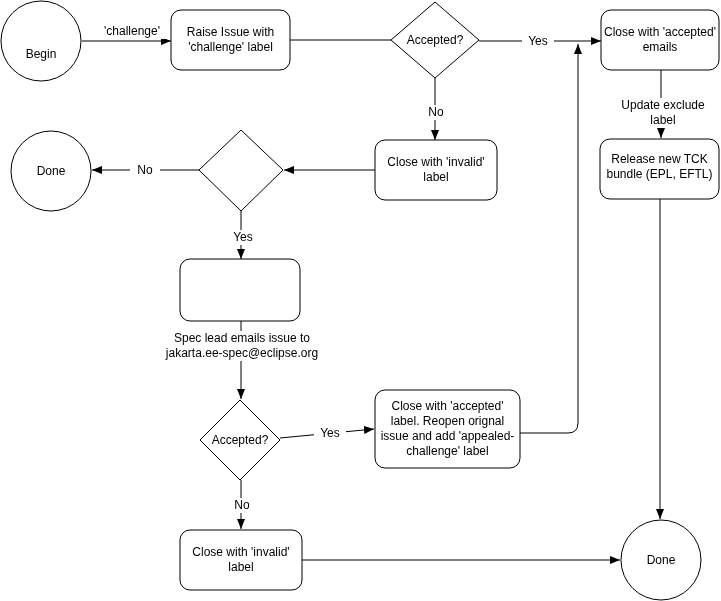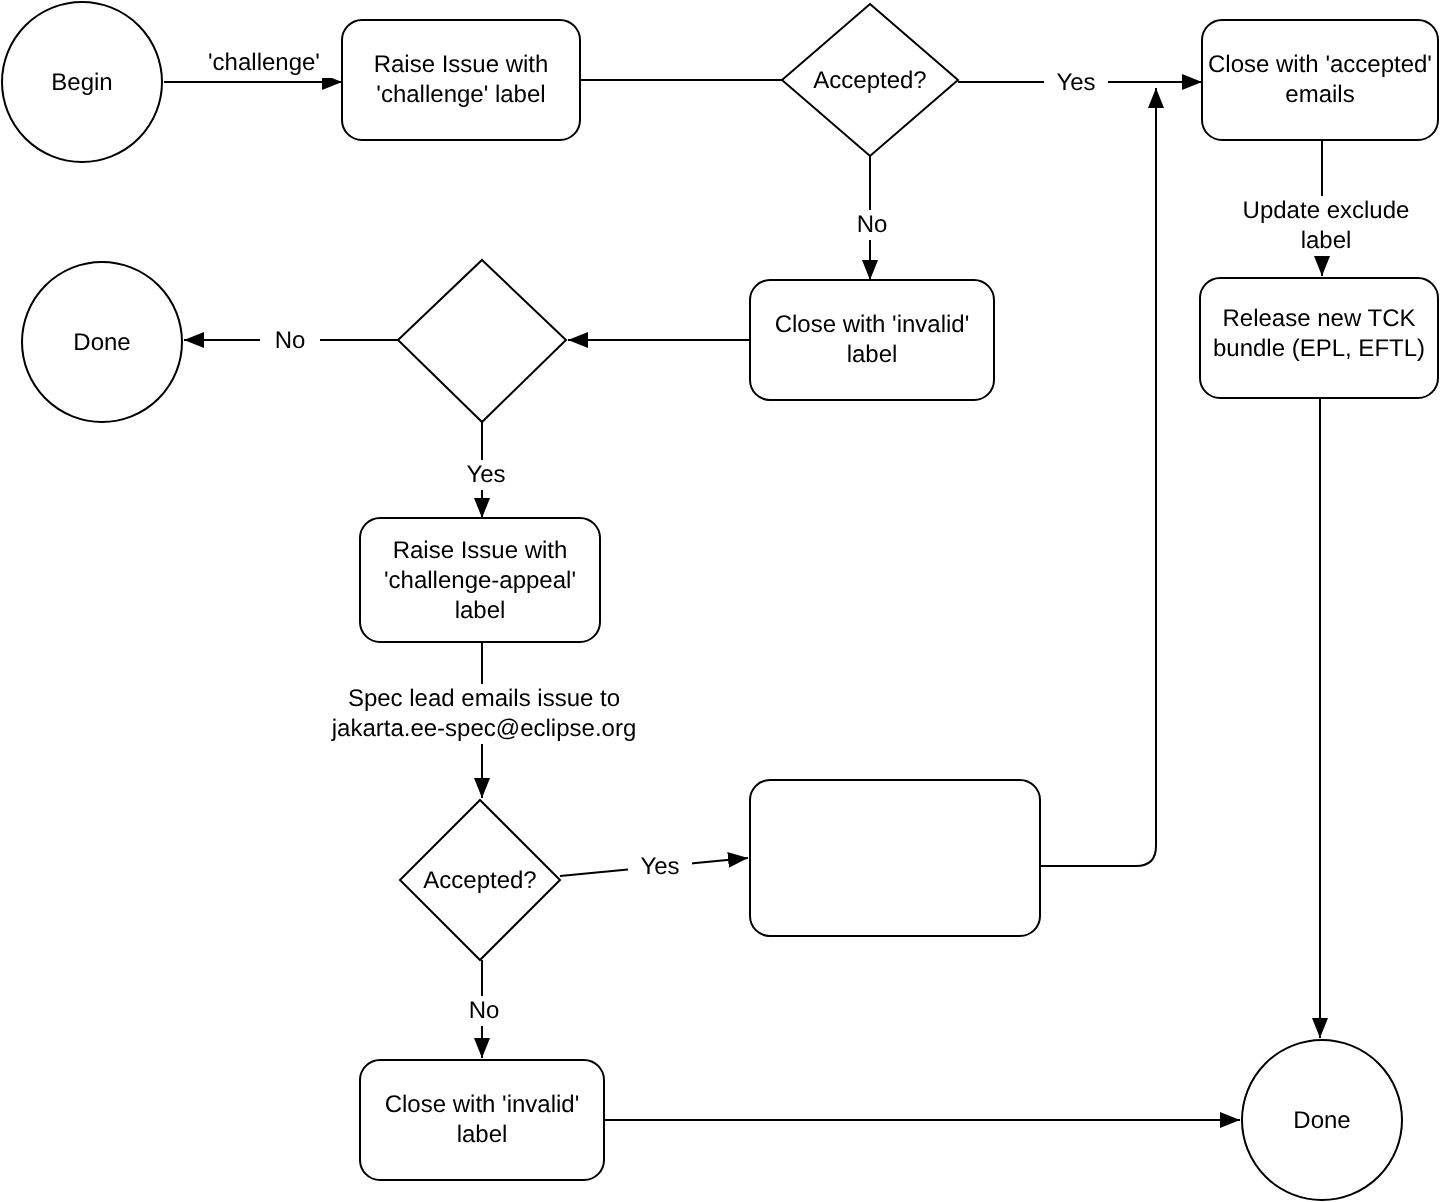--- a/index.html
+++ b/index.html
@@ -77,35 +77,35 @@
     <polygon points="241,130 283,170 241,211 199,170" fill="#ffffff"></polygon>
     <rect x="375" y="140" width="122" height="60" rx="10" fill="#ffffff"></rect>
     <rect x="180" y="259" width="120" height="62" rx="10" fill="#ffffff"></rect>
     <polygon points="240,400 280,440 240,480 200,440" fill="#ffffff"></polygon>
     <rect x="375" y="390" width="145" height="78" rx="10" fill="#ffffff"></rect>
     <rect x="180" y="530" width="122" height="60" rx="10" fill="#ffffff"></rect>
     <rect x="600" y="139" width="119" height="60" rx="10" fill="#ffffff"></rect>
     <circle cx="661" cy="560" r="40" fill="#ffffff"></circle>
   </svg>
 
-  <div class="node-label" style="left:1px; top:1px; width:80px; height:80px;text-align:right;">Begin</div>
+  <div class="node-label" style="left:1px; top:14px; width:80px; height:80px;text-align:right;">Begin</div>
   <div class="node-label" style="left:171px; top:10px; width:119px; height:60px; padding:10px 10px; box-sizing:border-box;">Raise Issue with 'challenge' label</div>
   <div class="node-label" style="left:391px; top:2px; width:88px; height:76px;">Accepted?</div>
   <div class="node-label" style="left:601px; top:10px; width:118px; height:60px;">Close with 'accepted' emails</div>
   <div class="node-label" style="left:11px; top:131px; width:80px; height:80px;">Done</div>
   <div class="node-label" style="left:375px; top:140px; width:122px; height:60px; padding:0 6px; box-sizing:border-box;">Close with 'invalid' label</div>
-  <div class="node-label" style="left:180px; top:259px; width:120px; height:62px; padding:0 10px; box-sizing:border-box;">Raise Issue with 'challenge-appeal' label</div>
   <div class="node-label" style="left:200px; top:400px; width:80px; height:80px;">Accepted?</div>
+  <div class="node-label" style="left:375px; top:390px; width:145px; height:78px; padding:0 4px; box-sizing:border-box;">Close with 'accepted' label. Reopen orignal issue and add 'appealed-challenge' label</div>
   <div class="node-label" style="left:180px; top:530px; width:122px; height:60px; padding:0 6px; box-sizing:border-box;">Close with 'invalid' label</div>
   <div class="node-label" style="left:600px; top:139px; width:119px; height:56px; padding:0 2px; box-sizing:border-box;">Release new TCK bundle (EPL, EFTL)</div>
   <div class="node-label" style="left:621px; top:520px; width:80px; height:80px;">Done</div>
 
   <div class="edge-label" style="left:95px; top:24px; width:70px;">'challenge'</div>
   <div class="edge-label" style="left:522px; top:34px; width:28px;">Yes</div>
   <div class="edge-label" style="left:421px; top:105px; width:26px;">No</div>
   <div class="edge-label" style="left:130px; top:163px; width:26px;">No</div>
   <div class="edge-label" style="left:227px; top:230px; width:28px;">Yes</div>
-  <div class="edge-label" style="left:155px; top:342px; width:170px;">Spec lead emails issue to jakarta.ee-spec@eclipse.org</div>
+  <div class="edge-label" style="left:155px; top:331px; width:170px;">Spec lead emails issue to jakarta.ee-spec@eclipse.org</div>
   <div class="edge-label" style="left:314px; top:426px; width:28px;">Yes</div>
   <div class="edge-label" style="left:227px; top:498px; width:26px;">No</div>
   <div class="edge-label" style="left:610px; top:98px; width:102px;">Update exclude label</div>
 
 </div>
 
 </body></html>

